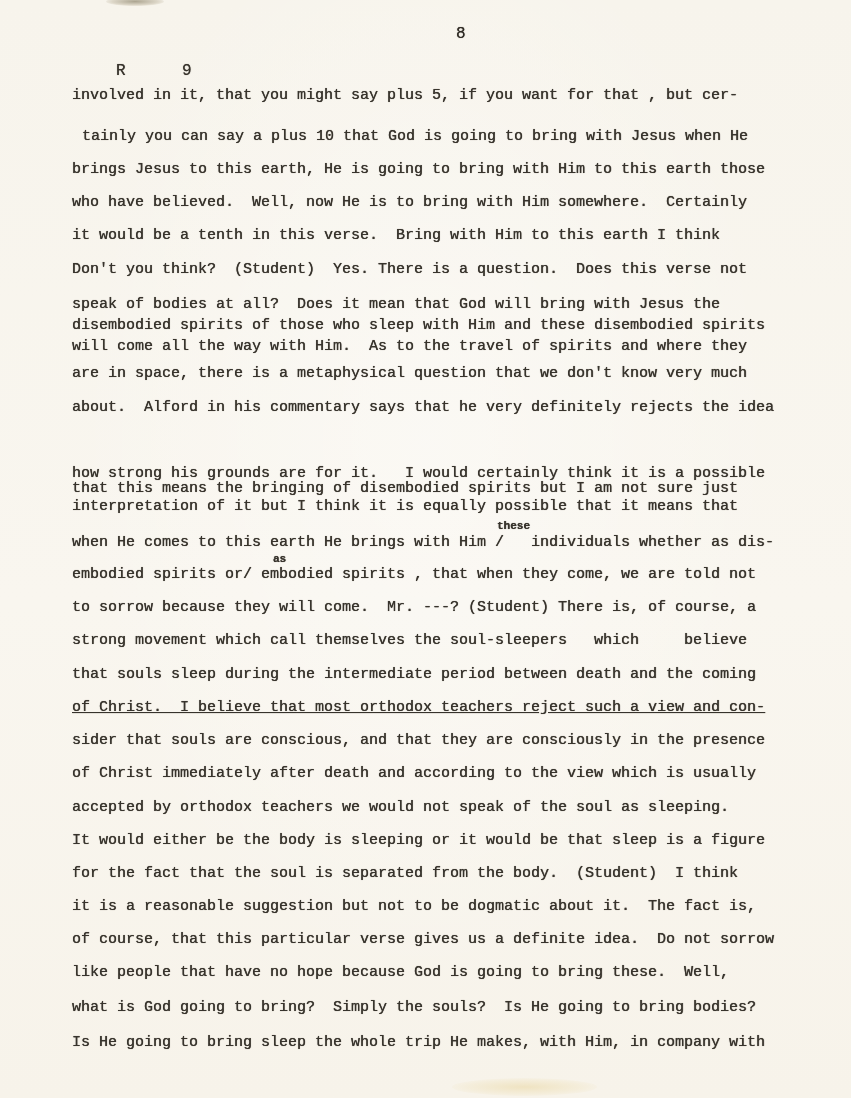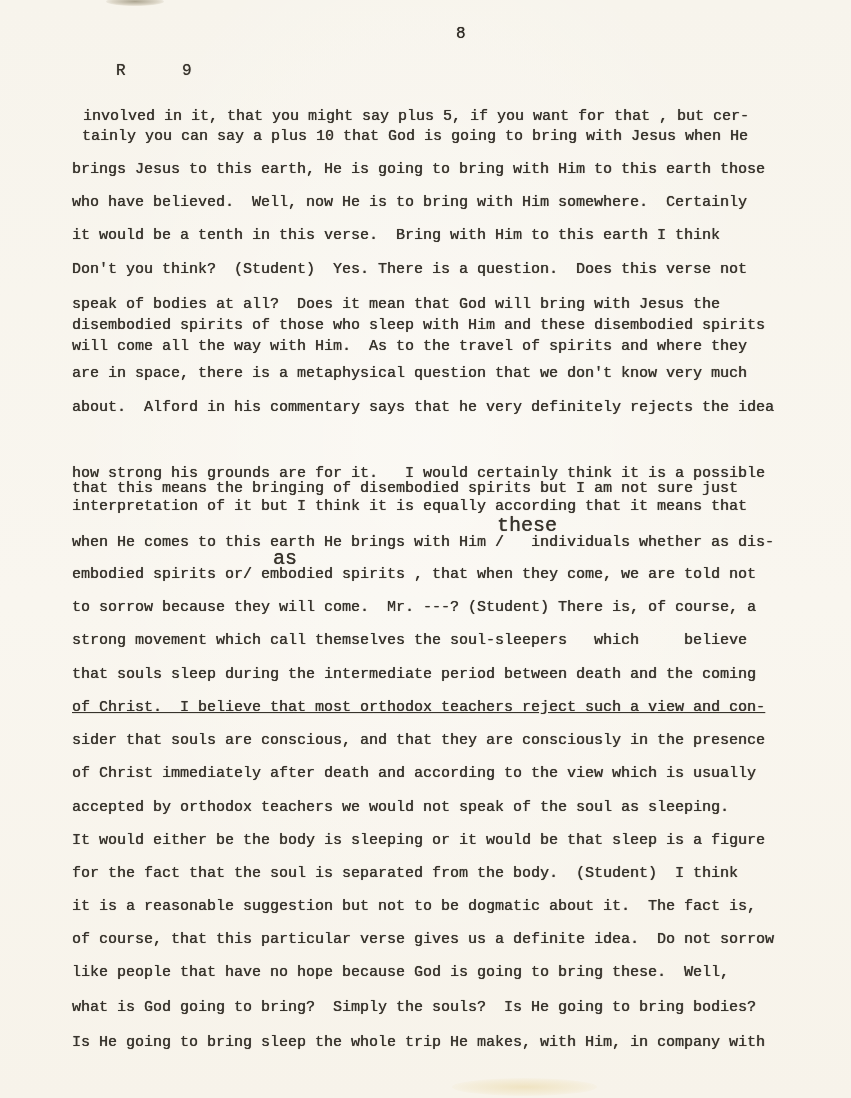--- a/index.html
+++ b/index.html
@@ -16,21 +16,21 @@
   }
   .tline{
     position:absolute;
     white-space:pre;
     font-size:15px;
     line-height:16px;
     color:#37332c;
     letter-spacing:0px;
     text-shadow:0 0 0.7px rgba(45,40,32,0.85), 0.3px 0.3px 0.4px rgba(45,40,32,0.35);
   }
-  .tline.insert{font-size:20px;}
+  .tline.insert{font-size:11px;font-weight:bold;}
   .pageno{
     position:absolute;top:25px;left:456px;
     font-size:16px;color:#2f2b25;
     text-shadow:0 0 0.7px rgba(45,40,32,0.9);
   }
   .hdr{
     position:absolute;top:62px;
     font-size:16px;color:#37332c;
     text-shadow:0 0 0.7px rgba(45,40,32,0.85);
   }
@@ -51,34 +51,34 @@
 </style>
 </head>
 <body>
 
 <div class="page">
   <div class="smudge-top"></div>
   <div class="pageno">8</div>
   <div class="hdr r-mark">R</div>
   <div class="hdr nine-mark">9</div>
   <div>
-      <div class="tline" style="top: 109px; left: 72px; margin-left: 11px;">involved in it, that you might say plus 5, if you want for that , but cer-</div>
+      <div class="tline" style="top: 88px; left: 72px;">involved in it, that you might say plus 5, if you want for that , but cer-</div>
       <div class="tline" style="top: 129px; left: 72px; margin-left: 10px;">tainly you can say a plus 10 that God is going to bring with Jesus when He</div>
       <div class="tline" style="top: 162px; left: 72px;">brings Jesus to this earth, He is going to bring with Him to this earth those</div>
       <div class="tline" style="top: 195px; left: 72px;">who have believed.  Well, now He is to bring with Him somewhere.  Certainly</div>
       <div class="tline" style="top: 228px; left: 72px;">it would be a tenth in this verse.  Bring with Him to this earth I think</div>
       <div class="tline" style="top: 262px; left: 72px;">Don't you think?  (Student)  Yes. There is a question.  Does this verse not</div>
       <div class="tline" style="top: 297px; left: 72px;">speak of bodies at all?  Does it mean that God will bring with Jesus the</div>
       <div class="tline" style="top: 318px; left: 72px;">disembodied spirits of those who sleep with Him and these disembodied spirits</div>
       <div class="tline" style="top: 339px; left: 72px;">will come all the way with Him.  As to the travel of spirits and where they</div>
       <div class="tline" style="top: 366px; left: 72px;">are in space, there is a metaphysical question that we don't know very much</div>
       <div class="tline" style="top: 400px; left: 72px;">about.  Alford in his commentary says that he very definitely rejects the idea</div>
       <div class="tline" style="top: 433px; left: 72px; margin-top: 48px;">that this means the bringing of disembodied spirits but I am not sure just</div>
       <div class="tline" style="top: 466px; left: 72px;">how strong his grounds are for it.   I would certainly think it is a possible</div>
-      <div class="tline" style="top: 499px; left: 72px;">interpretation of it but I think it is equally according that it means that</div>
+      <div class="tline" style="top: 499px; left: 72px;">interpretation of it but I think it is equally possible that it means that</div>
       <div class="tline" style="top: 535px; left: 72px;">when He comes to this earth He brings with Him /   individuals whether as dis-</div>
       <div class="tline" style="top: 567px; left: 72px;">embodied spirits or/ embodied spirits , that when they come, we are told not</div>
       <div class="tline" style="top: 600px; left: 72px;">to sorrow because they will come.  Mr. ---? (Student) There is, of course, a</div>
       <div class="tline" style="top: 633px; left: 72px;">strong movement which call themselves the soul-sleepers   which     believe</div>
       <div class="tline" style="top: 667px; left: 72px;">that souls sleep during the intermediate period between death and the coming</div>
       <div class="tline" style="top: 700px; left: 72px; text-decoration: underline;">of Christ.  I believe that most orthodox teachers reject such a view and con-</div>
       <div class="tline" style="top: 733px; left: 72px;">sider that souls are conscious, and that they are consciously in the presence</div>
       <div class="tline" style="top: 766px; left: 72px;">of Christ immediately after death and according to the view which is usually</div>
       <div class="tline" style="top: 800px; left: 72px;">accepted by orthodox teachers we would not speak of the soul as sleeping.</div>
       <div class="tline" style="top: 833px; left: 72px;">It would either be the body is sleeping or it would be that sleep is a figure</div>

